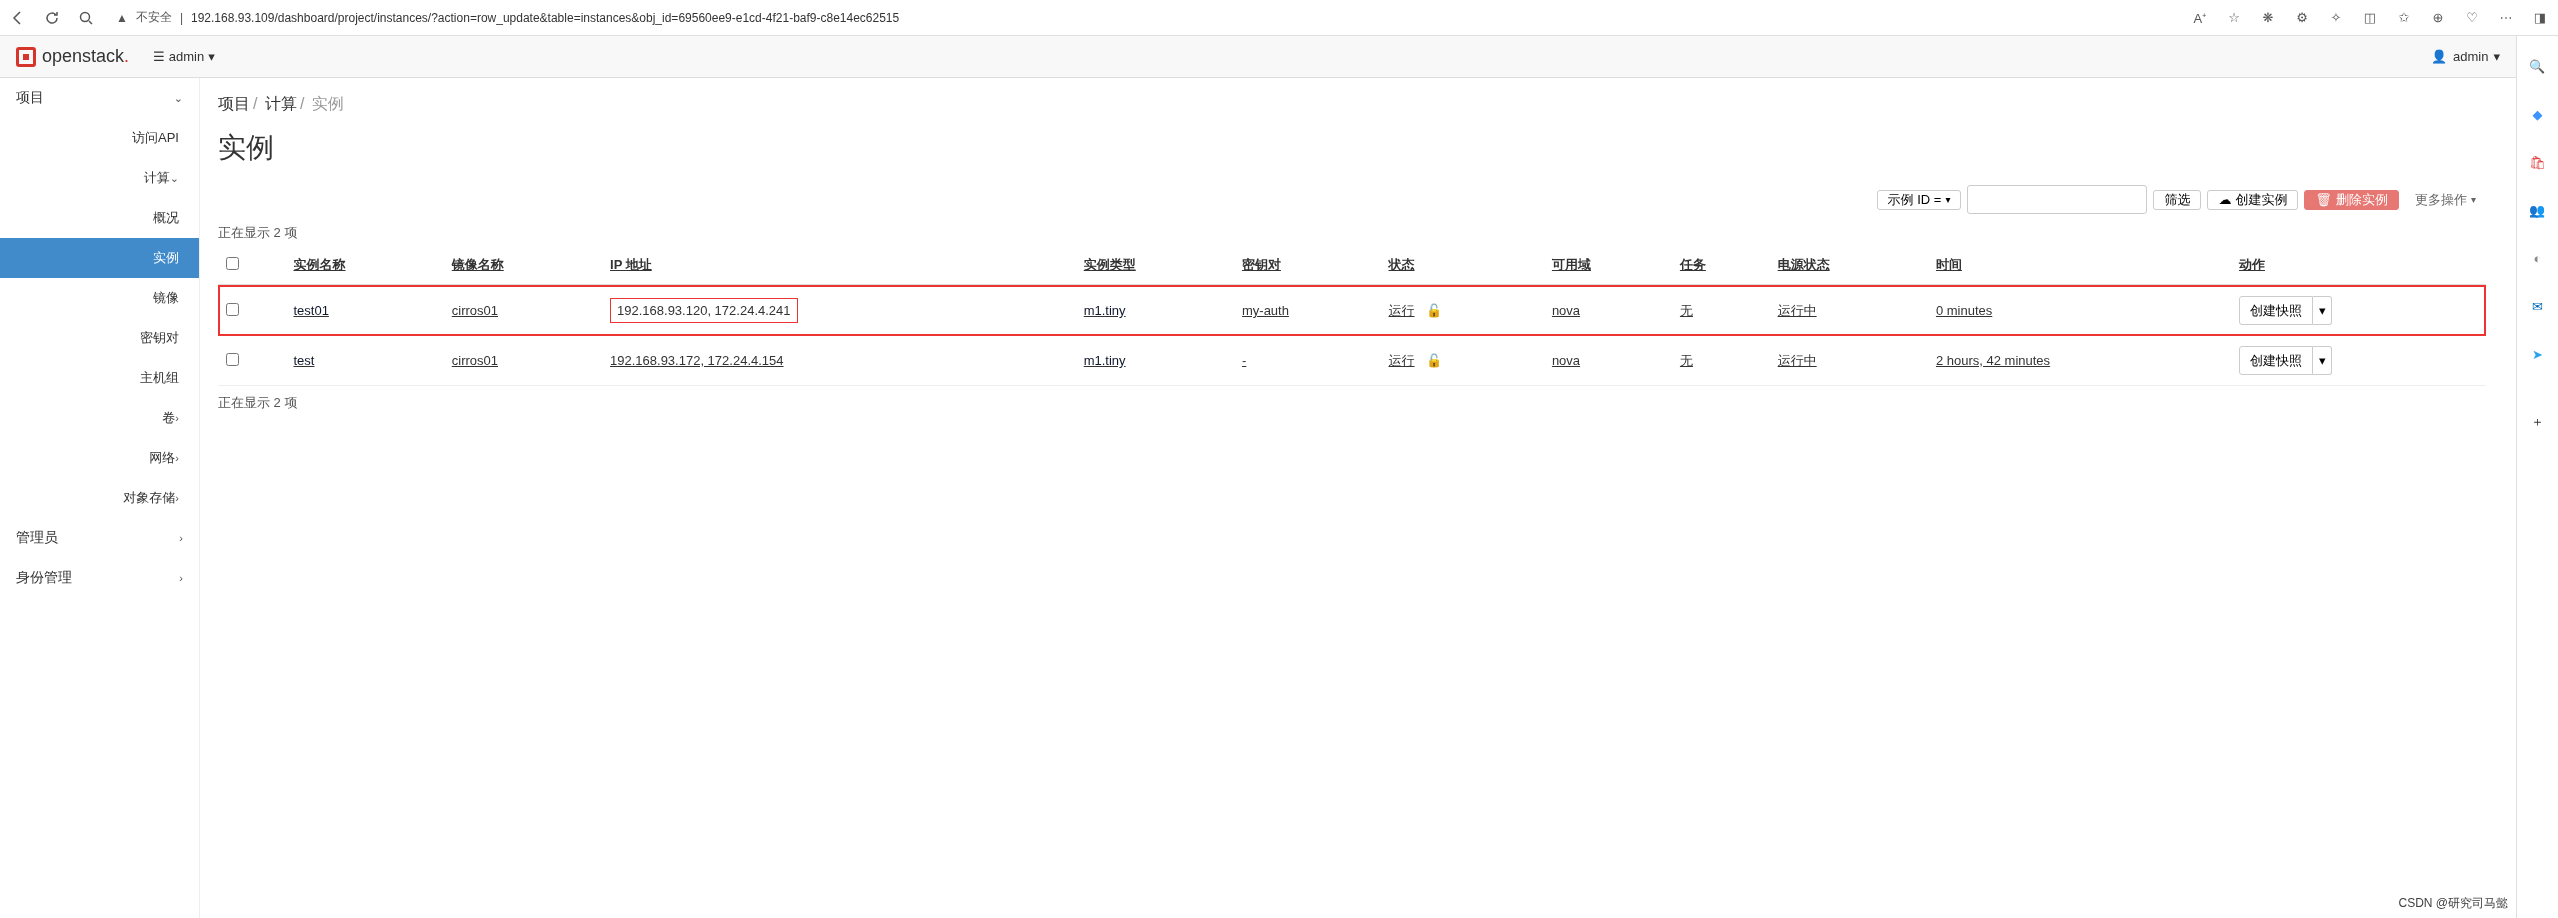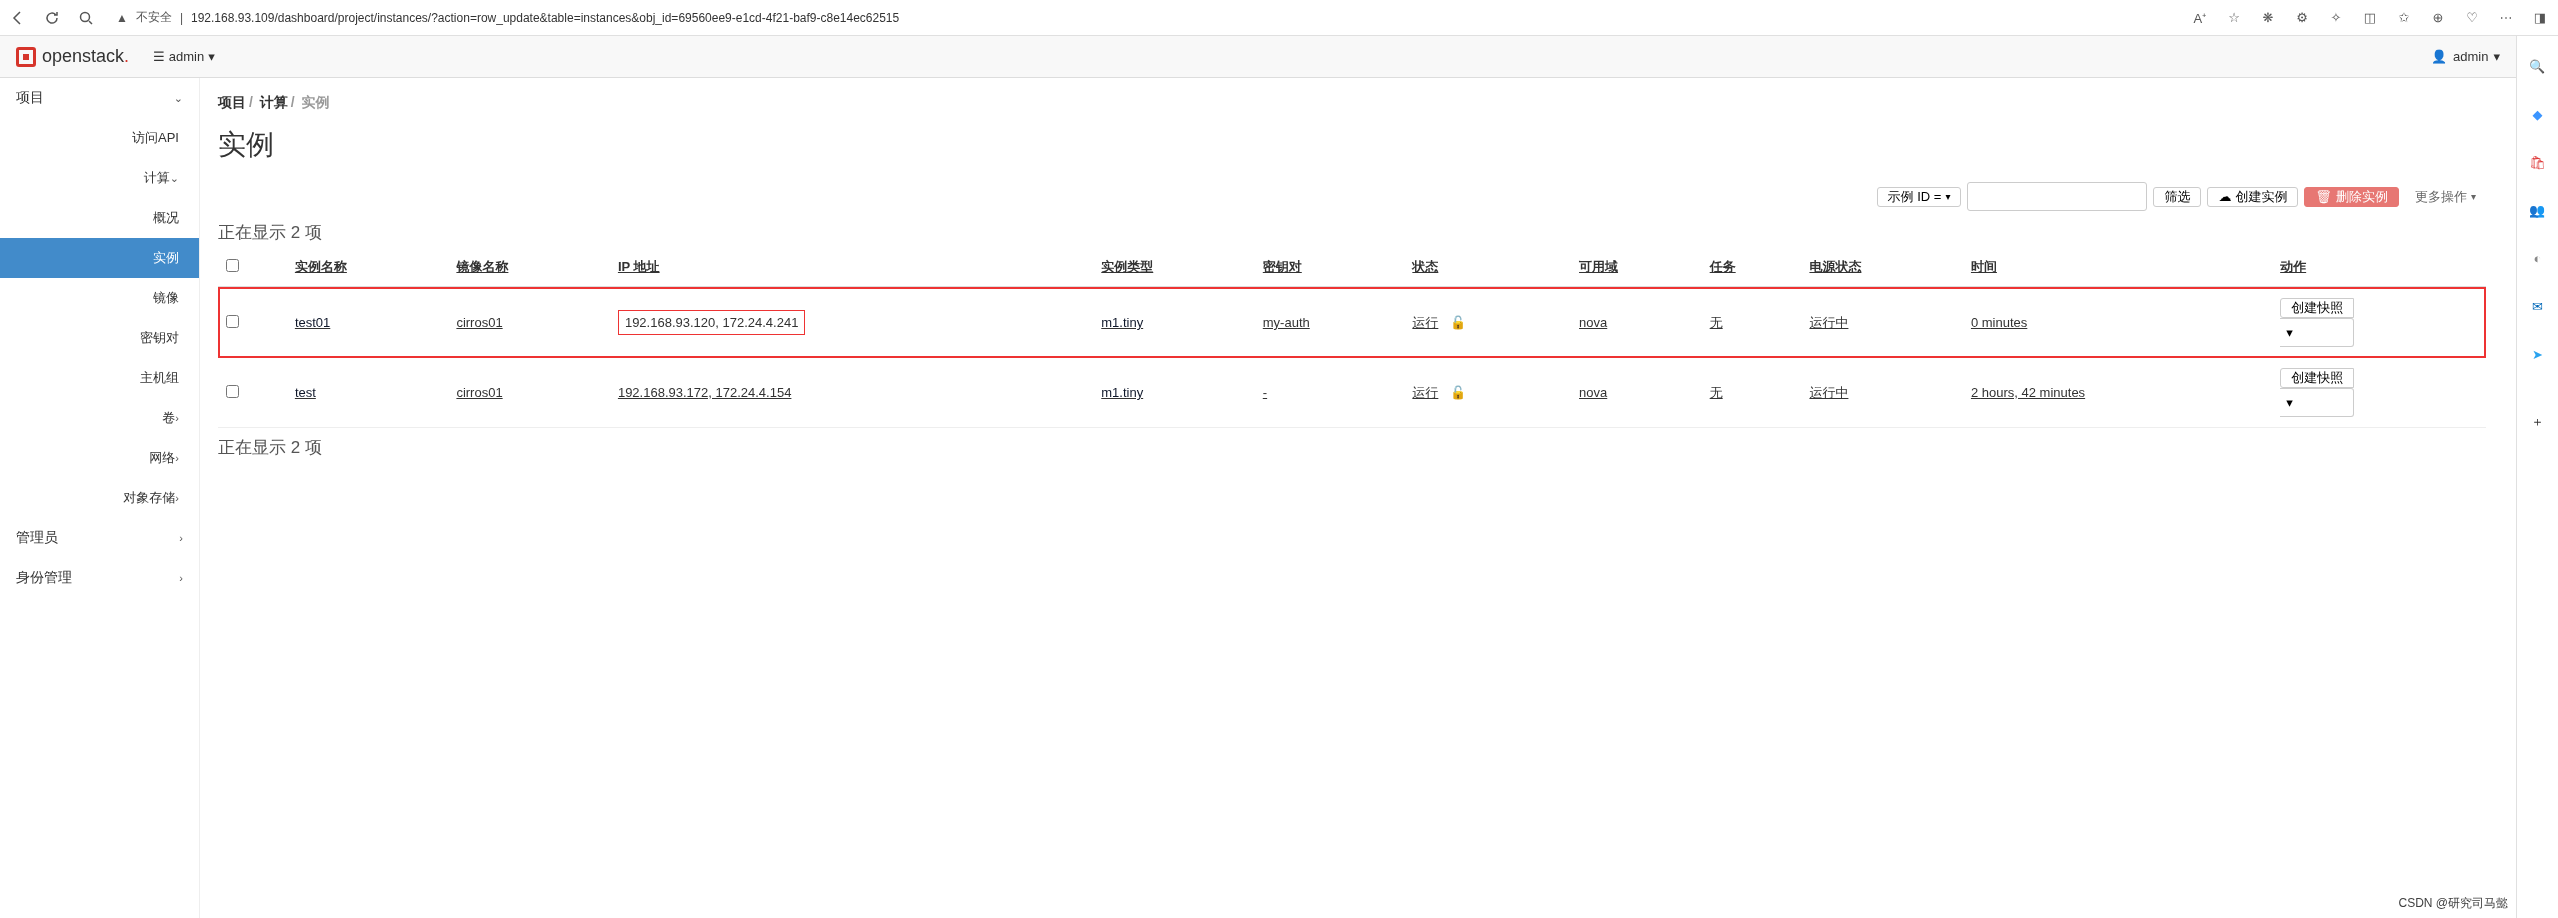--- a/index.html
+++ b/index.html
@@ -36,49 +36,49 @@
     .sb-item { padding: 11px 16px; display: flex; justify-content: space-between; align-items: center; cursor: pointer; font-size: 14px; color: #333; }
     .sb-item.lv1 { font-weight: 400; }
     .sb-item.lv2 { padding-left: 40px; justify-content: flex-end; text-align: right; padding-right: 20px; font-size: 13px; }
     .sb-item.lv2 span:first-child { flex: 1; text-align: right; }
     .sb-item.lv3 { padding-right: 20px; justify-content: flex-end; font-size: 13px; color: #333; text-align: right; }
     .sb-item.active { background: #428bca; color: #fff; }
     .chev { font-size: 11px; color: #555; }
 
     
     .main-panel { flex: 1; padding: 10px 30px 10px 18px; position: relative; }
-    .breadcrumb { padding: 6px 0; font-size: 14px; color: #777; font-weight: bold; }
+    .breadcrumb { padding: 6px 0; font-size: 16px; color: #777; }
     .breadcrumb span { color: #333; }
     .breadcrumb .sep { color: #999; margin: 0 3px; }
     .page-title { font-size: 28px; font-weight: 300; margin-top: 8px; margin-bottom: 18px; }
 
     
     .alert { position: absolute; top: 10px; right: 30px; background: #dff0d8; border: 1px solid #d6e9c6; color: #3c763d; padding: 10px 30px 10px 14px; border-radius: 3px; font-size: 13px; min-width: 260px; }
     .alert b { font-weight: 700; }
     .alert .close-x { position: absolute; right: 10px; top: 8px; cursor: pointer; color: #3c763d; opacity: .5; font-size: 16px; }
 
     
     .tbl-toolbar { display: flex; justify-content: flex-end; align-items: center; gap: 6px; margin-bottom: 10px; }
     .btn { border: 1px solid #ccc; background: #fff; padding: 0 10px; border-radius: 3px; font-size: 13px; cursor: pointer; display: inline-flex; align-items: center; gap: 4px; }
     .btn.sel::after { content: ' ▾'; font-size: 10px; }
     .input-text { border: 1px solid #ccc; padding: 6px 8px; border-radius: 3px; font-size: 13px; width: 180px; }
     .btn-danger { background: #e77773; border-color: #e77773; color: #fff; }
     .btn-primary { background: #fff; }
 
     
-    .tbl-info { font-size: 17px; color: #555; margin-bottom: 4px; }
+    .tbl-info { font-size: 13px; color: #555; margin-bottom: 4px; }
     table.data { width: 100%; border-collapse: collapse; }
     table.data th, table.data td { text-align: left; padding: 10px 8px; border-bottom: 1px solid #eee; font-size: 13px; text-decoration: underline; }
     table.data th { color: #333; font-weight: 700; border-bottom: 2px solid #ddd; }
     .link { color: #0f172a; cursor: pointer; }
     .chk { width: 13px; height: 13px; }
     tr.hl { outline: 2px solid #e33; outline-offset: -2px; }
     td .ip-hl { border: 1px solid #e33; padding: 4px 6px; display: inline-block; }
     .lock-ic { color: #aaa; display: inline-block; margin-left: 12px; }
-    .action-btn-grp { display: inline-flex; flex-direction: column; }
+    .action-btn-grp { display: inline-flex; }
     .action-btn-grp .btn { border-radius: 3px 0 0 3px; }
     .action-btn-grp .btn.dd { border-left: 0; border-radius: 0 3px 3px 0; padding: 6px 6px; }
 
     .watermark { position: fixed; bottom: 6px; right: 50px; font-size: 12px; color: #404040; }
   </style>
 </head>
 <body>
 
 <div class="browser-bar">
   <div class="nav-icons">

